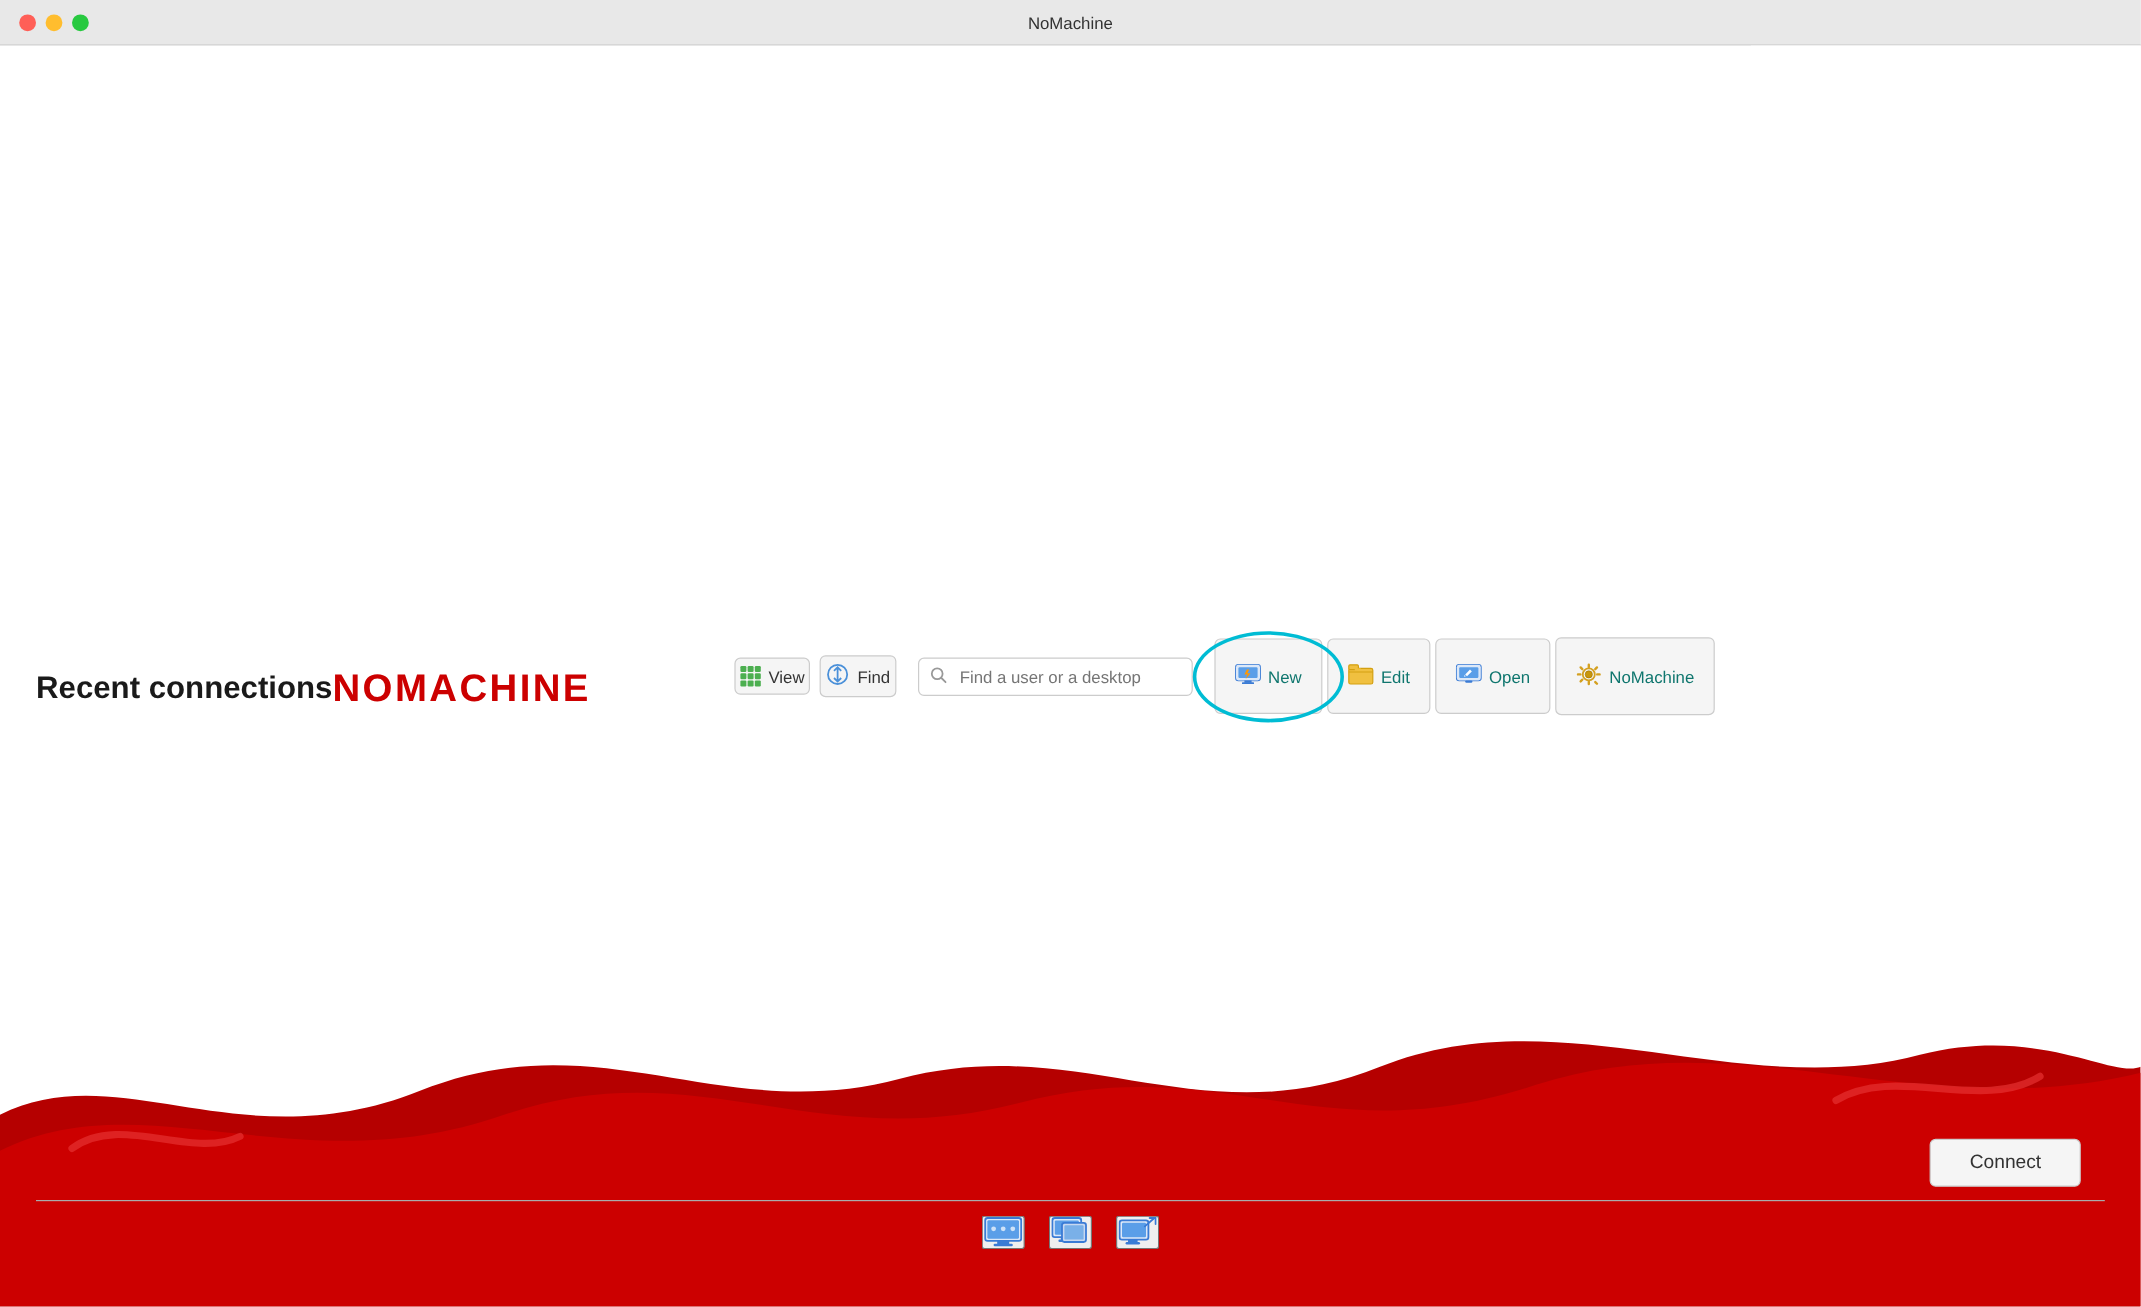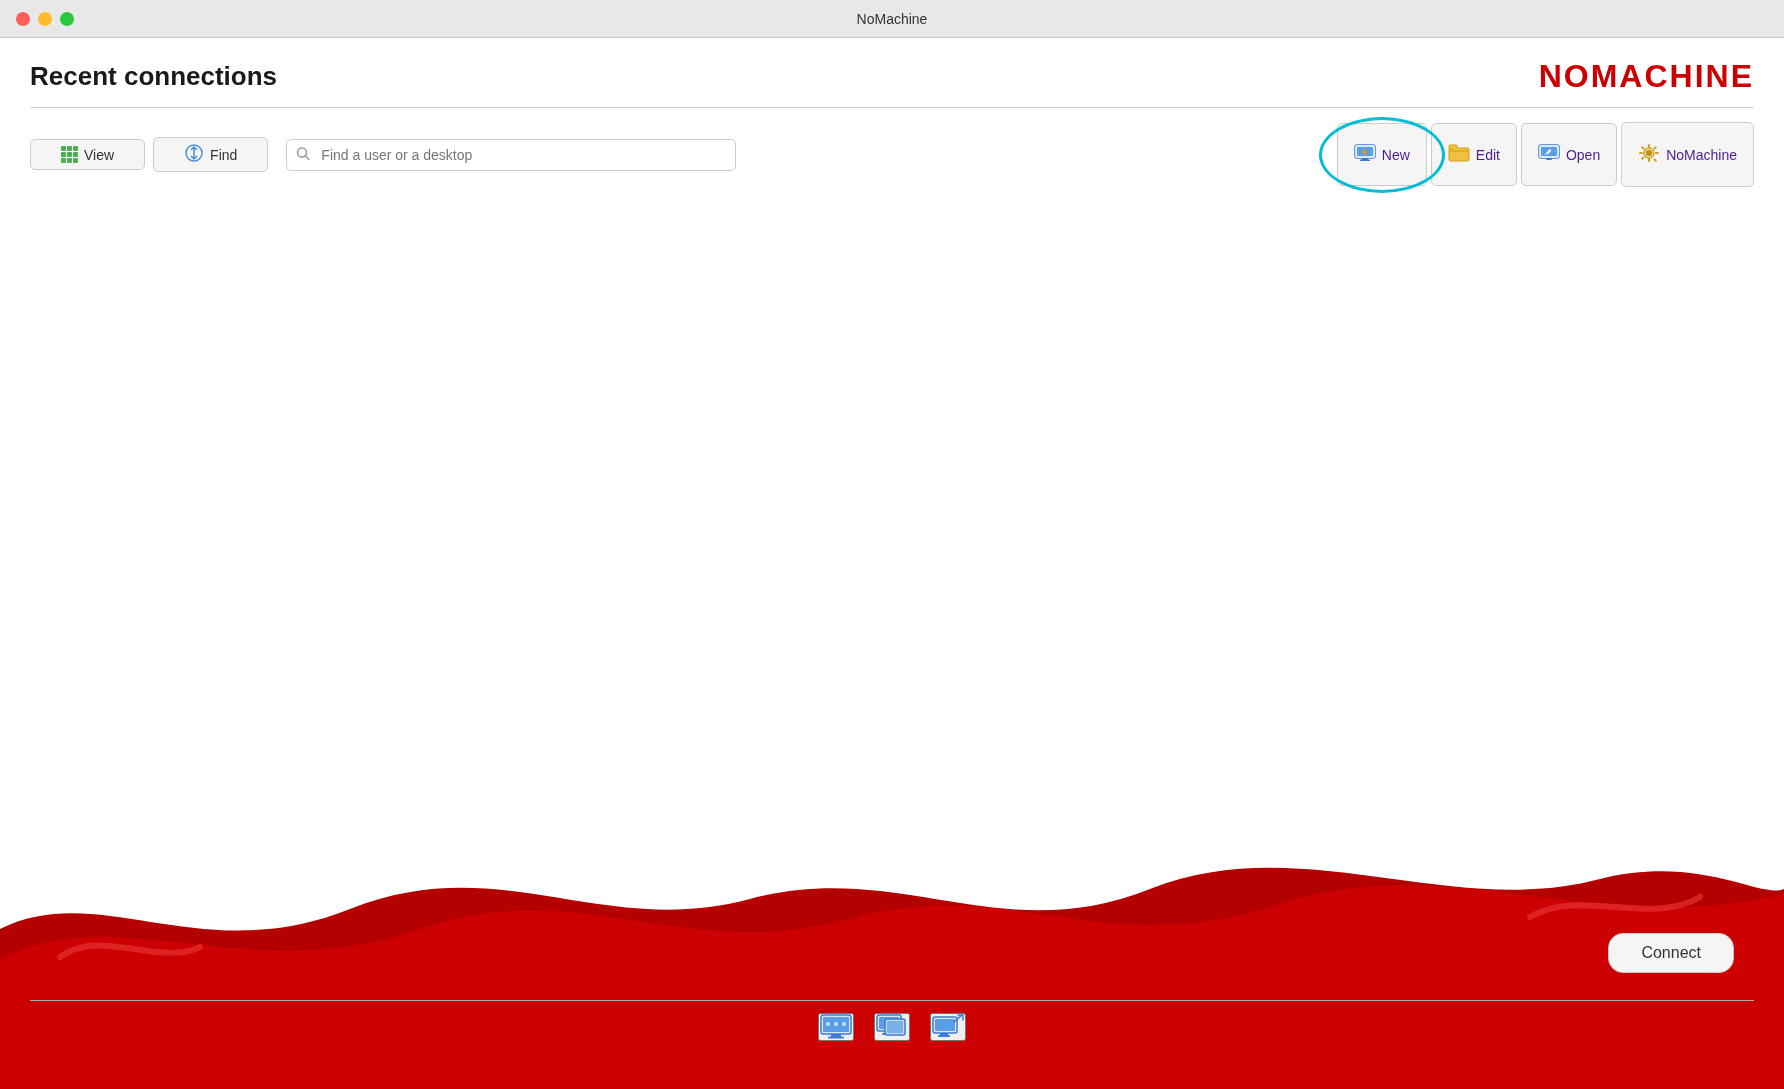--- a/index.html
+++ b/index.html
@@ -49,21 +49,20 @@
     .window-btn.close { background: #ff5f57; }
     .window-btn.minimize { background: #ffbd2e; }
     .window-btn.maximize { background: #28c940; }
 
     
     .main-content {
       background: #ffffff;
       height: calc(100% - 38px);
       position: relative;
       display: flex;
-      flex-direction: column;
     }
 
     
     .header {
       padding: 20px 30px 0 30px;
       display: flex;
       align-items: center;
       justify-content: space-between;
     }
 
@@ -92,21 +91,21 @@
       display: flex;
       align-items: center;
       padding: 14px 30px;
       gap: 8px;
     }
 
     .toolbar-btn {
       display: flex;
       align-items: center;
       gap: 6px;
-      padding: 6px 30px;
+      padding: 6px 4px;
       border: 1px solid #ccc;
       background: #f5f5f5;
       border-radius: 5px;
       cursor: pointer;
       font-size: 14px;
       color: #333;
       white-space: nowrap;
     }
 
     .search-container {
@@ -145,21 +144,21 @@
     .toolbar-action-btn {
       display: flex;
       align-items: center;
       gap: 6px;
       padding: 20px 16px;
       border: 1px solid #ccc;
       background: #f5f5f5;
       border-radius: 5px;
       cursor: pointer;
       font-size: 14px;
-      color: #4c1d95;
+      color: #0f766e;
       white-space: nowrap;
     }
 
     
     .new-btn-wrapper {
       position: relative;
     }
 
     .new-btn-wrapper::before {
       content: '';
@@ -207,26 +206,26 @@
     }
 
     .wave-svg {
       width: 100%;
       height: 100%;
     }
 
     
     .connect-btn {
       position: absolute;
-      bottom: 116px;
+      bottom: 100px;
       right: 50px;
       padding: 10px 32px;
       background: #f5f5f5;
       border: 1px solid #ccc;
-      border-radius: 15px;
+      border-radius: 5px;
       font-size: 16px;
       color: #333;
       cursor: pointer;
       z-index: 10;
     }
 
     
     .bottom-divider {
       position: absolute;
       bottom: 88px;

